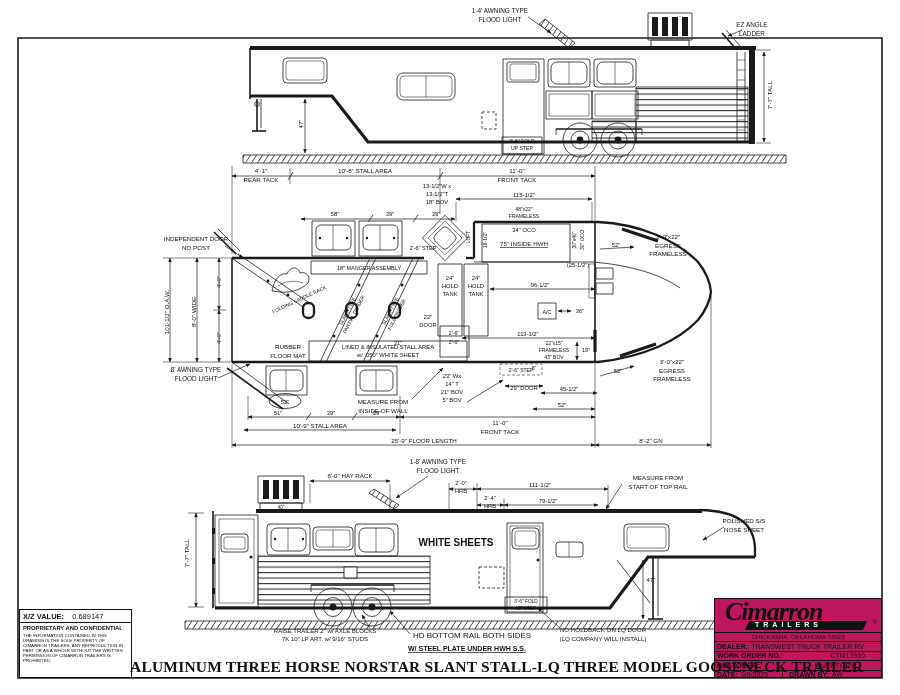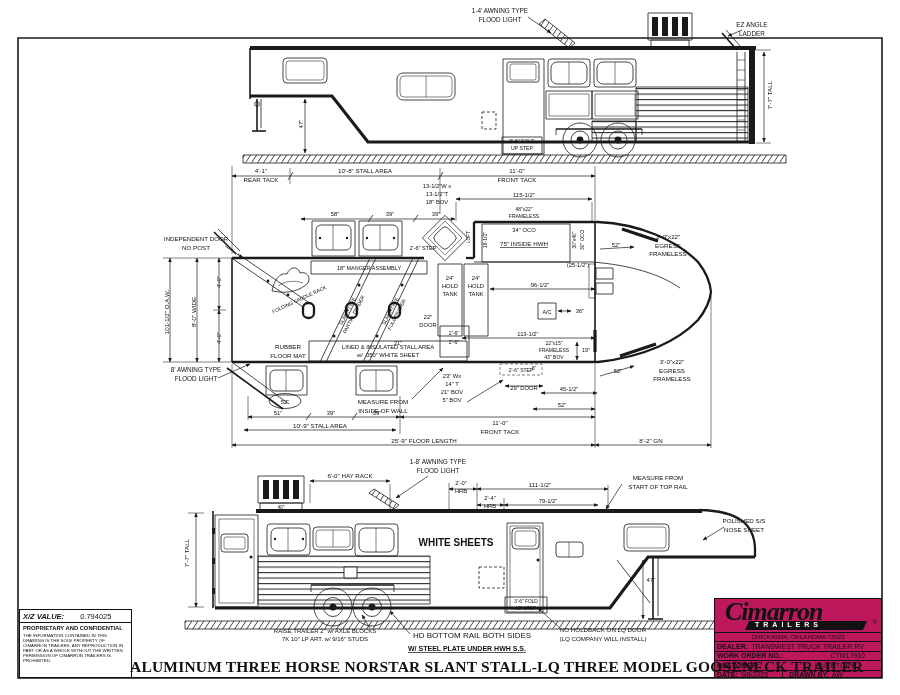--- a/index.html
+++ b/index.html
@@ -22,21 +22,21 @@
   #logo{height:33px;position:relative;overflow:hidden;}
   #logo .cim{position:absolute;left:10px;top:-2px;font-family:"Liberation Serif",serif;
              font-style:italic;font-weight:bold;font-size:26px;letter-spacing:-1px;}
   #logo .bar{position:absolute;left:32px;top:22px;width:118px;height:9px;background:#111;transform:skewX(-25deg);}
   #logo .trl{position:absolute;left:40px;top:22px;color:#fff;font-size:7px;font-weight:bold;letter-spacing:4px;}
   #logo .reg{position:absolute;right:4px;top:20px;font-size:6px;}
   #addr{border-top:1px solid #111;text-align:center;font-size:6.2px;height:8px;line-height:8px;}
   
   #xzblock{left:19px;top:609px;width:113px;height:69px;border:1.4px solid #111;background:#fff;}
   #xzrow{display:flex;border-bottom:1px solid #111;font-size:7.5px;height:12px;align-items:center;padding:0 3px;}
-  #xzrow .lab{font-weight:bold;margin-right:16px;font-style:italic;}
+  #xzrow .lab{font-weight:bold;margin-right:8px;}
   #prop{font-size:5.8px;font-weight:bold;text-align:left;padding:2px 3px 0 3px;}
   #propbody{font-size:4.4px;line-height:5.1px;padding:2px 3px;text-align:left;}
   
   #ftitle{left:130px;top:658px;width:586px;text-align:center;
           font-family:"Liberation Serif",serif;font-weight:bold;font-size:15.5px;
           border-bottom:1.4px solid #111;padding-bottom:1px;letter-spacing:.2px;white-space:nowrap;}
 </style>
 </head>
 <body>
 
@@ -482,21 +482,21 @@
     <span class="lab">DATE:</span>
     <span>9/8/2025</span>
     <span class="lab" style="margin-left:14px;border-left:1px solid #111;padding-left:6px">DRAWN BY:</span>
     <span>AW</span>
   </div>
 </div>
 
 <div id="xzblock" class="blk">
   <div id="xzrow">
     <span class="lab">X/Z VALUE:</span>
-    <span>0.794025</span>
+    <span>0.689147</span>
   </div>
   <div id="prop">PROPRIETARY AND CONFIDENTIAL</div>
   <div id="propbody">THE INFORMATION CONTAINED IN THIS DRAWING IS THE SOLE PROPERTY OF CIMARRON TRAILERS.  ANY REPRODUCTION IN PART OR AS A WHOLE WITHOUT THE WRITTEN PERMISSION OF CIMARRON TRAILERS IS PROHIBITED.</div>
 </div>
 
 <div id="ftitle" class="blk">ALUMINUM THREE HORSE NORSTAR SLANT STALL-LQ THREE MODEL GOOSENECK TRAILER</div>
 
 </div>
 
 </body></html>

